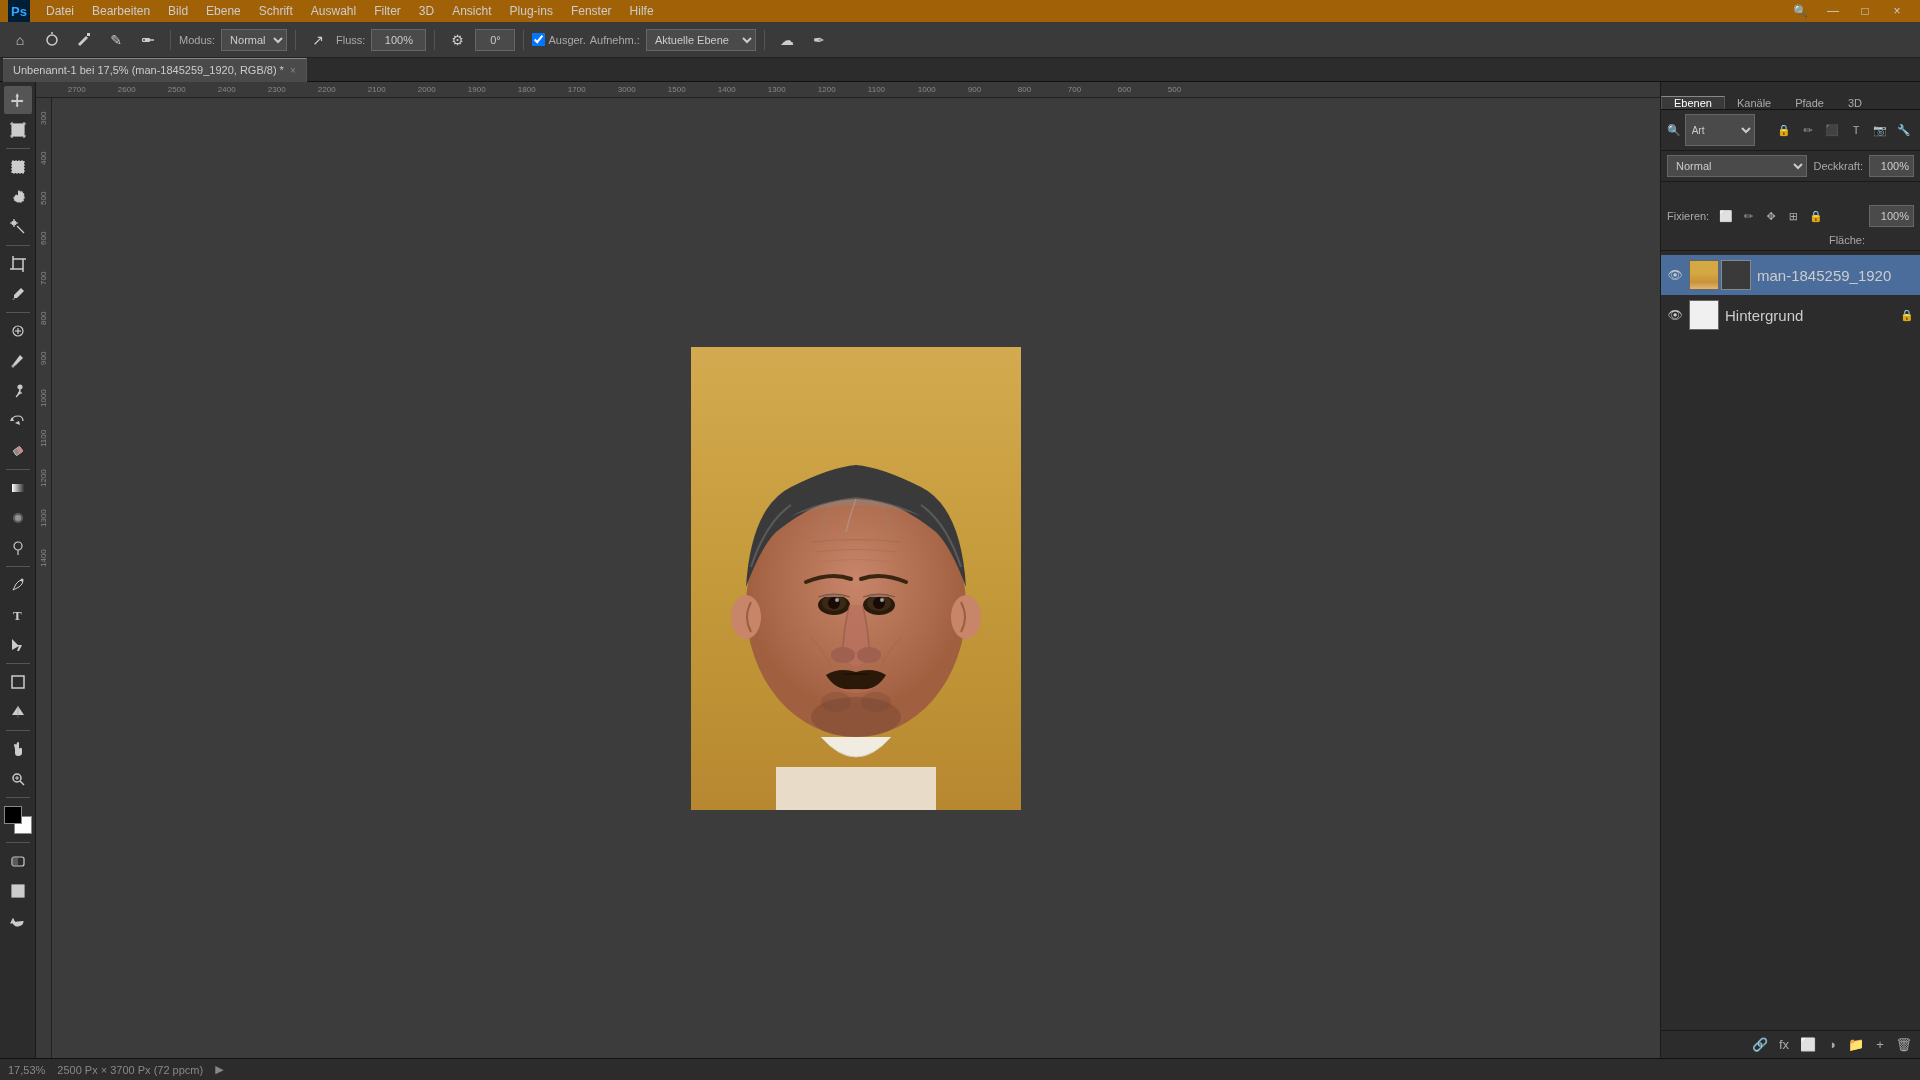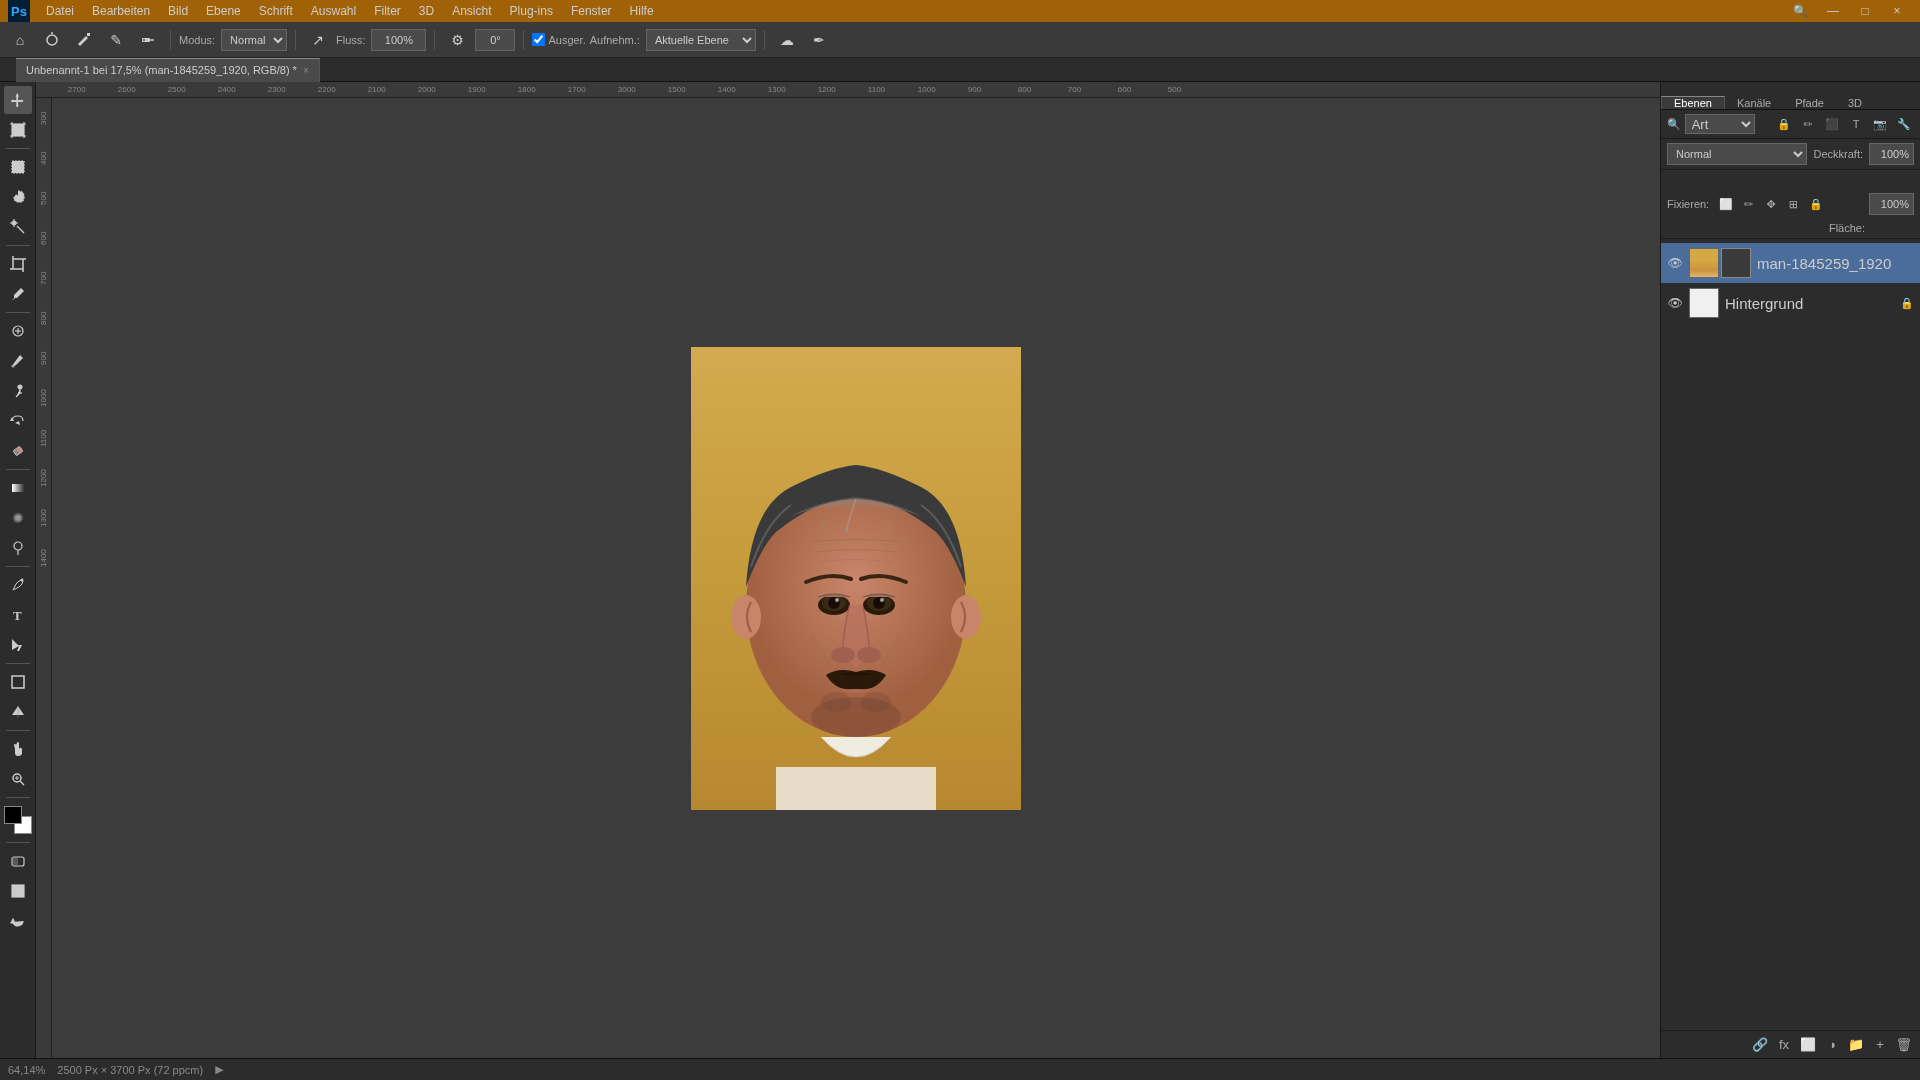--- a/index.html
+++ b/index.html
@@ -100,21 +100,21 @@
       font-size: 11px;
       color: #aaa;
     }
 
     
     #tab-bar {
       height: 24px;
       background: #2c2c2c;
       display: flex;
       align-items: center;
-      padding: 0 16px;
+      padding: 0 3px;
       border-bottom: 1px solid #111;
     }
     .tab {
       height: 24px;
       padding: 0 10px;
       display: flex;
       align-items: center;
       background: #3a3a3a;
       border-right: 1px solid #555;
       font-size: 11px;
@@ -939,21 +939,21 @@
     <div id="layers-tabs">
       <div class="layer-tab active">Ebenen</div>
       <div class="layer-tab">Kanäle</div>
       <div class="layer-tab">Pfade</div>
       <div class="layer-tab">3D</div>
     </div>
 
     <div id="layers-toolbar">
       <div id="layers-search">
         <span style="color:#aaa;font-size:11px;">🔍</span>
-        <select class="toolbar-select" style="width:70px;height:20px;font-size:13px;">
+        <select class="toolbar-select" style="width:70px;height:32px;font-size:10px;">
           <option>Art</option>
         </select>
       </div>
       <button class="layer-icon-btn" title="Lock">🔒</button>
       <button class="layer-icon-btn" title="Edit">✏</button>
       <button class="layer-icon-btn" title="Fill">⬛</button>
       <button class="layer-icon-btn" title="Text">T</button>
       <button class="layer-icon-btn" title="Camera">📷</button>
       <button class="layer-icon-btn" title="Adjust">🔧</button>
     </div>
@@ -1008,16 +1008,16 @@
       <button class="layers-bottom-btn" title="Adjustment Layer">◑</button>
       <button class="layers-bottom-btn" title="Group Layers">📁</button>
       <button class="layers-bottom-btn" title="New Layer">+</button>
       <button class="layers-bottom-btn" title="Delete Layer">🗑</button>
     </div>
   </div>
 
 </div>
 
 <div id="status-bar">
-  <span>64,14%</span>
+  <span>17,53%</span>
   <span>2500 Px × 3700 Px (72 ppcm)</span>
   <span>▶</span>
 </div>
 
 </body></html>

